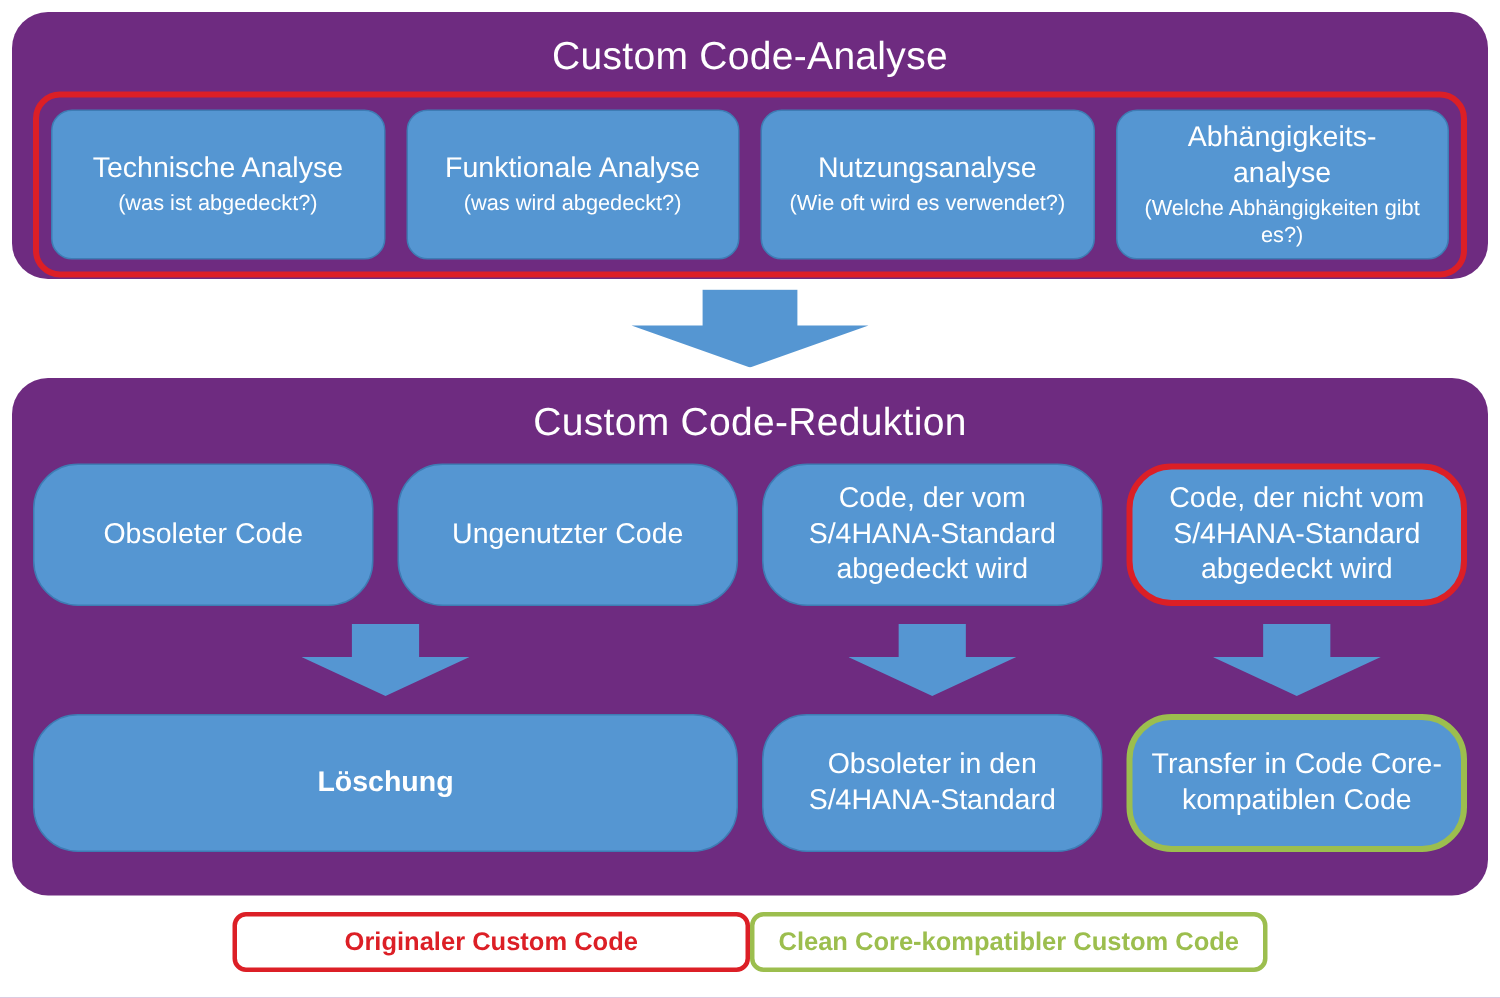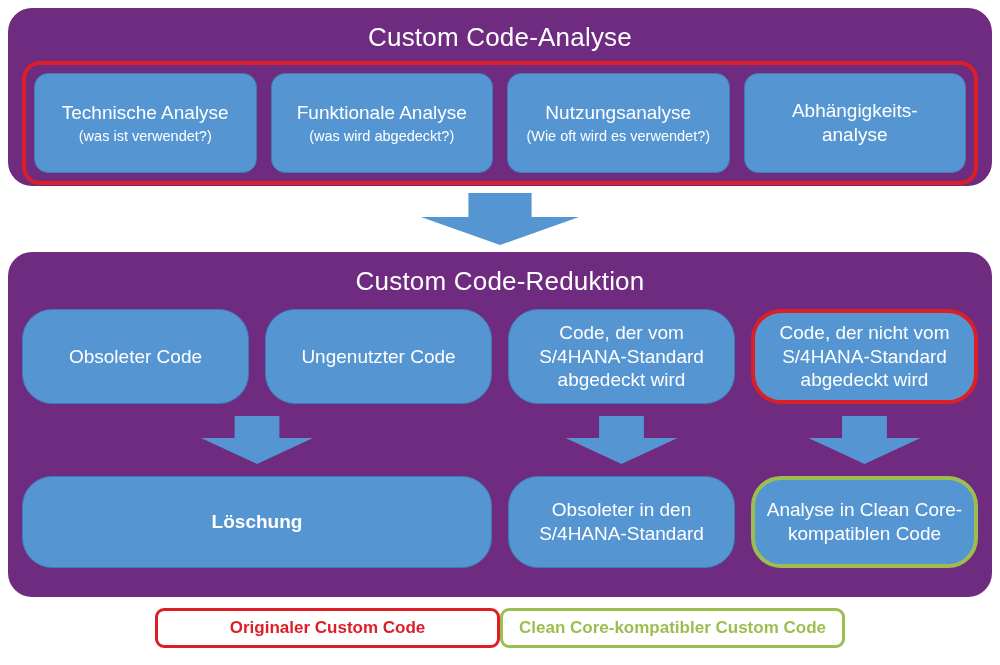--- a/index.html
+++ b/index.html
@@ -107,36 +107,37 @@
 <body>
 
 <div class="page">
 
   <div class="panel analysis-panel">
     <div class="panel-title">Custom Code-Analyse</div>
     <div class="red-frame">
 
       <div class="blue-box analysis-box">
         <div class="box-title">Technische Analyse</div>
-        <div class="box-sub">(was ist verwendet?)</div>
+        <div class="box-sub">(was ist abgedeckt?)</div>
       </div>
 
       <div class="blue-box analysis-box">
         <div class="box-title">Funktionale Analyse</div>
         <div class="box-sub">(was wird abgedeckt?)</div>
       </div>
 
       <div class="blue-box analysis-box">
         <div class="box-title">Nutzungsanalyse</div>
         <div class="box-sub">(Wie oft wird es verwendet?)</div>
       </div>
 
       <div class="blue-box analysis-box">
         <div class="box-title">Abhängigkeits-
 analyse</div>
+        <div class="box-sub">(Welche Abhängigkeiten gibt es?)</div>
       </div>
 
     </div>
   </div>
 
   <div class="mid-arrow-row">
     <div class="down-arrow big-arrow"></div>
   </div>
 
   <div class="panel reduction-panel">
@@ -167,21 +168,21 @@
         <div class="down-arrow small-arrow"></div>
       </div>
 
       <div class="blue-box reduction-box span-2">
         <div class="box-title">Löschung</div>
       </div>
       <div class="blue-box reduction-box">
         <div class="box-title">Obsoleter in den S/4HANA-Standard</div>
       </div>
       <div class="blue-box reduction-box framed-green">
-        <div class="box-title">Analyse in Clean Core-kompatiblen Code</div>
+        <div class="box-title">Transfer in Code Core-kompatiblen Code</div>
       </div>
 
     </div>
   </div>
 
   <div class="legend-row">
     <div class="legend-box legend-red">
       <span>Originaler Custom Code</span>
     </div>
     <div class="legend-box legend-green">

